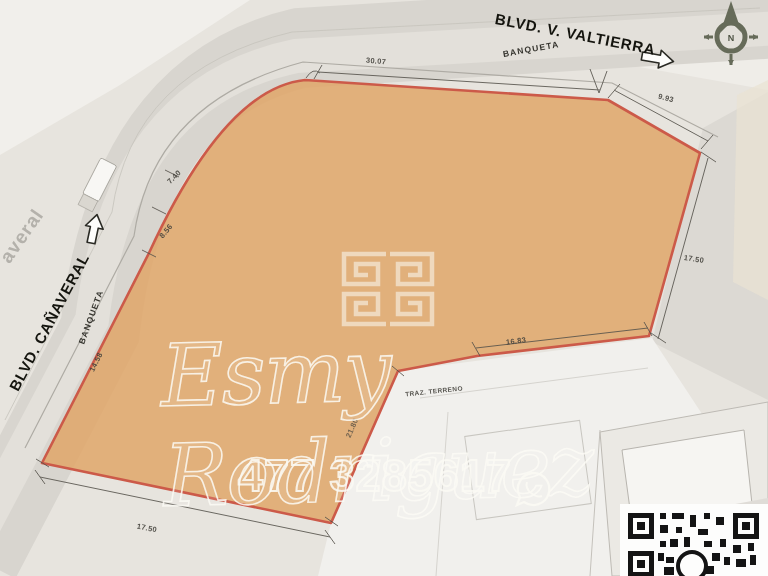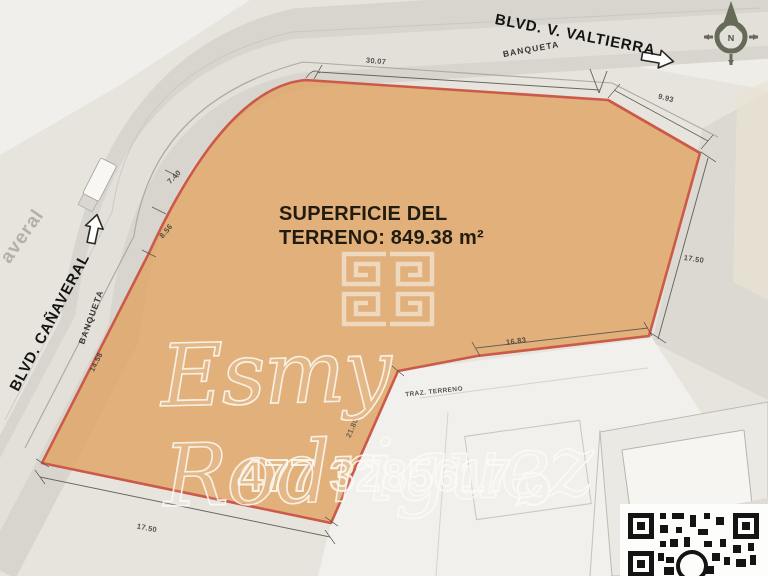--- a/index.html
+++ b/index.html
@@ -99,24 +99,20 @@
   <div class="lbl faded" style="left:22px;top:236px;transform:translate(-50%,-50%) rotate(-55deg);">averal</div>
 
   <div class="lbl street" style="left:497px;top:10px;transform:rotate(11deg);transform-origin:left top;">BLVD. V. VALTIERRA</div>
 
   <div class="lbl bqt" style="left:531px;top:49px;transform:translate(-50%,-50%) rotate(-10deg);">BANQUETA</div>
 
   <div class="lbl street" style="left:49px;top:322px;transform:translate(-50%,-50%) rotate(-62deg);">BLVD. CAÑAVERAL</div>
 
   <div class="lbl bqt" style="left:91px;top:317px;transform:translate(-50%,-50%) rotate(-70deg);">BANQUETA</div>
 
-  <div class="area-text">
-    <div>SUPERFICIE DEL</div>
-    <div>TERRENO: 849.38 m²</div>
-  </div>
 
   <div class="lbl dim" style="left:376px;top:61px;transform:translate(-50%,-50%) rotate(5deg);">30.07</div>
   <div class="lbl dim" style="left:666px;top:98px;transform:translate(-50%,-50%) rotate(14deg);">9.93</div>
   <div class="lbl dim" style="left:694px;top:259px;transform:translate(-50%,-50%) rotate(9deg);">17.50</div>
   <div class="lbl dim" style="left:516px;top:341px;transform:translate(-50%,-50%) rotate(-7deg);">16.83</div>
   <div class="lbl note" style="left:434px;top:391px;transform:translate(-50%,-50%) rotate(-6deg);">TRAZ. TERRENO</div>
   <div class="lbl dim" style="left:352px;top:428px;transform:translate(-50%,-50%) rotate(-66deg);opacity:.7;">21.80</div>
   <div class="lbl dim" style="left:147px;top:528px;transform:translate(-50%,-50%) rotate(11deg);">17.50</div>
   <div class="lbl dim" style="left:96px;top:362px;transform:translate(-50%,-50%) rotate(-64deg);">14.58</div>
   <div class="lbl dim" style="left:166px;top:231px;transform:translate(-50%,-50%) rotate(-50deg);">8.56</div>

